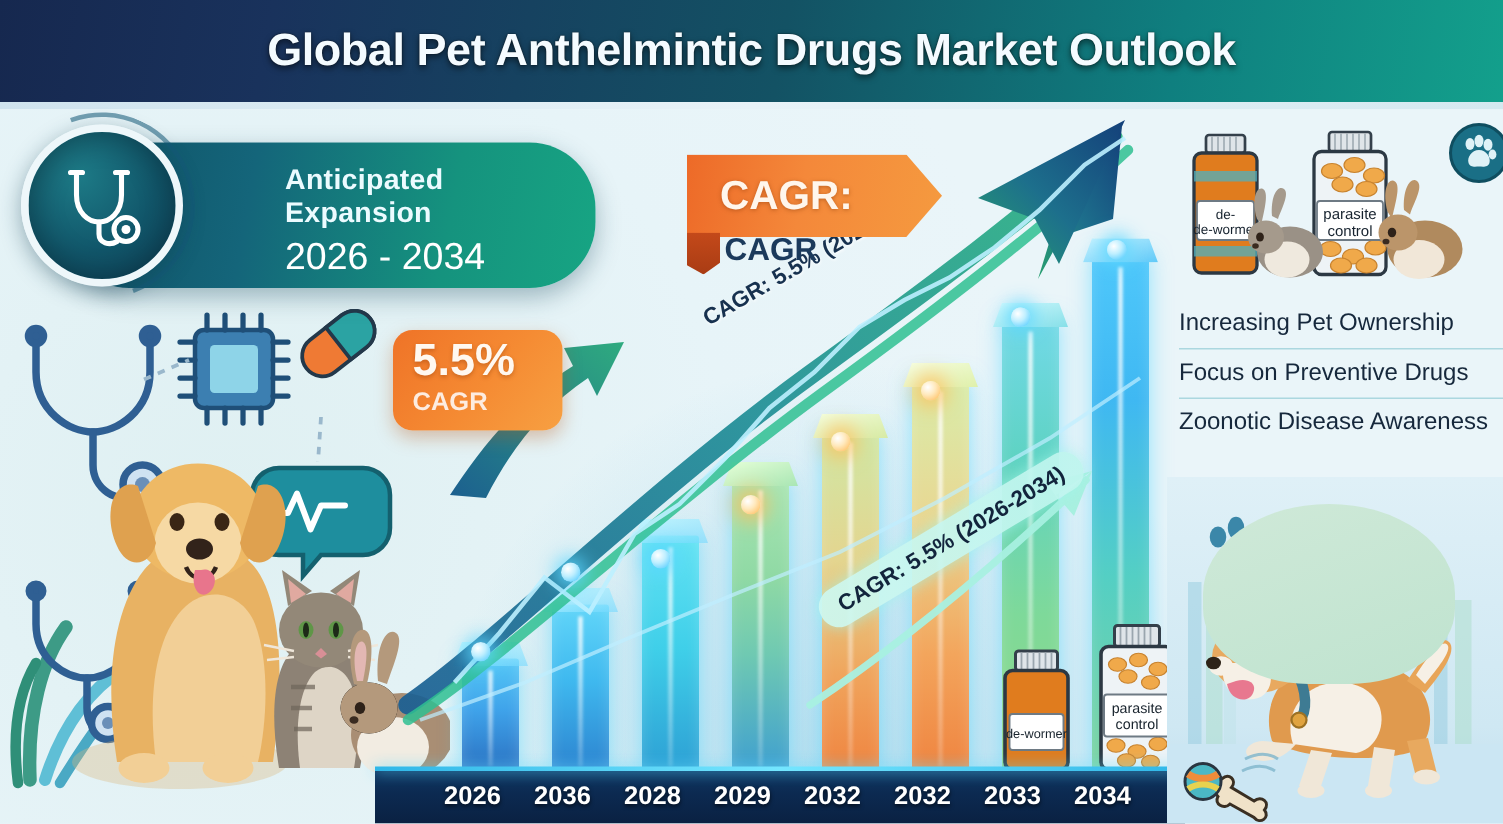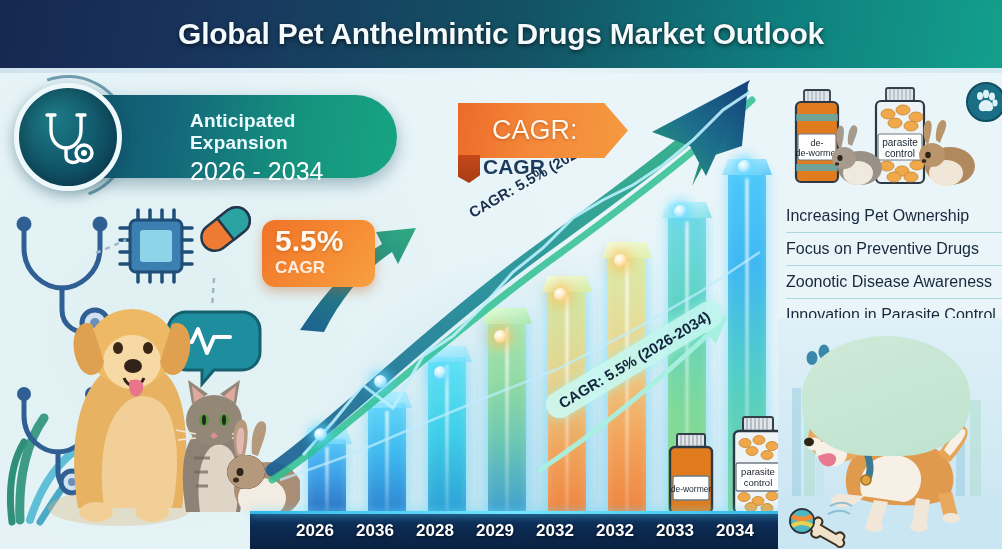--- a/index.html
+++ b/index.html
@@ -113,21 +113,21 @@
     position:absolute; left:548px; top:398px;
     transform:rotate(-31deg); transform-origin:left center;
     color:#12243c; font-size:15px; font-weight:bold; white-space:nowrap;
     background:linear-gradient(90deg, rgba(205,248,240,.93), rgba(190,245,238,.93));
     padding:5px 14px; border-radius:13px;
     box-shadow:0 0 10px rgba(160,245,235,.7);
   }
 
   
   .pill {
-    position:absolute; left:42px; top:95px; width:355px; height:83px;
+    position:absolute; left:42px; top:95px; width:355px; height:97px;
     background:linear-gradient(100deg,#0f4f63 0%,#14657a 35%,#15937e 72%,#17a583 100%);
     border-radius:44px;
     box-shadow:0 6px 16px rgba(20,70,90,.35);
   }
   .pill-text { position:absolute; left:148px; top:15px; }
   .pill-line1 { color:#ecfbff; font-size:19px; font-weight:bold; letter-spacing:.2px; }
   .pill-line2 { color:#ffffff; font-size:25px; font-weight:normal; margin-top:3px; }
   .pill-icon {
     position:absolute; left:14px; top:83px; width:108px; height:108px; border-radius:50%;
     background:radial-gradient(circle at 35% 30%, #1d7a86 0%, #11566a 55%, #0d3f57 100%);
@@ -142,21 +142,21 @@
     transform:rotate(25deg);
   }
 
   
   .ribbon {
     position:absolute; left:458px; top:103px; width:170px; height:55px;
     background:linear-gradient(100deg,#ed6a28 0%,#f4883a 45%,#f59a3f 100%);
     clip-path:polygon(0 0, 86% 0, 100% 50%, 86% 100%, 0 100%);
     display:flex; align-items:center; box-shadow:0 4px 10px rgba(180,80,20,.3);
   }
-  .ribbon-text { color:#fff6ec; font-size:27px; font-weight:normal; margin-left:34px; text-shadow:0 1px 3px rgba(140,60,10,.5); }
+  .ribbon-text { color:#fff6ec; font-size:27px; font-weight:bold; margin-left:22px; text-shadow:0 1px 3px rgba(140,60,10,.5); }
   .ribbon-tail {
     position:absolute; left:458px; top:155px; width:22px; height:28px;
     background:linear-gradient(180deg,#c4491a,#a93c14);
     clip-path:polygon(0 0,100% 0,100% 72%,50% 100%,0 78%);
     border-bottom-left-radius:6px;
   }
   .ribbon-sub {
     position:absolute; left:483px; top:155px;
     color:#1b3a5c; font-size:21px; font-weight:bold;
   }
@@ -562,21 +562,20 @@
         <ellipse cx="22" cy="14" rx="2.6" ry="3.4"></ellipse>
         <path d="M13 11 C18 11 21 16 20 19.5 C19 23 15 22 13 22 C11 22 7 23 6 19.5 C5 16 8 11 13 11 Z"></path>
       </svg>
     </div>
   </div>
 
   <div class="drivers">
     <div class="driver-item">Increasing Pet Ownership</div>
     <div class="driver-item">Focus on Preventive Drugs</div>
     <div class="driver-item">Zoonotic Disease Awareness</div>
-    <div class="driver-item">Innovation in Parasite Control</div>
   </div>
 
   <div class="dog-scene">
     <div class="scene-hill"></div>
     <svg width="224" height="231" viewBox="0 0 224 231">
 
       <g opacity=".45">
         <rect x="14" y="70" width="9" height="110" fill="#8fc9dd"></rect>
         <rect x="26" y="95" width="11" height="85" fill="#a7dcc6"></rect>
         <rect x="178" y="58" width="9" height="122" fill="#8fc9dd"></rect>

